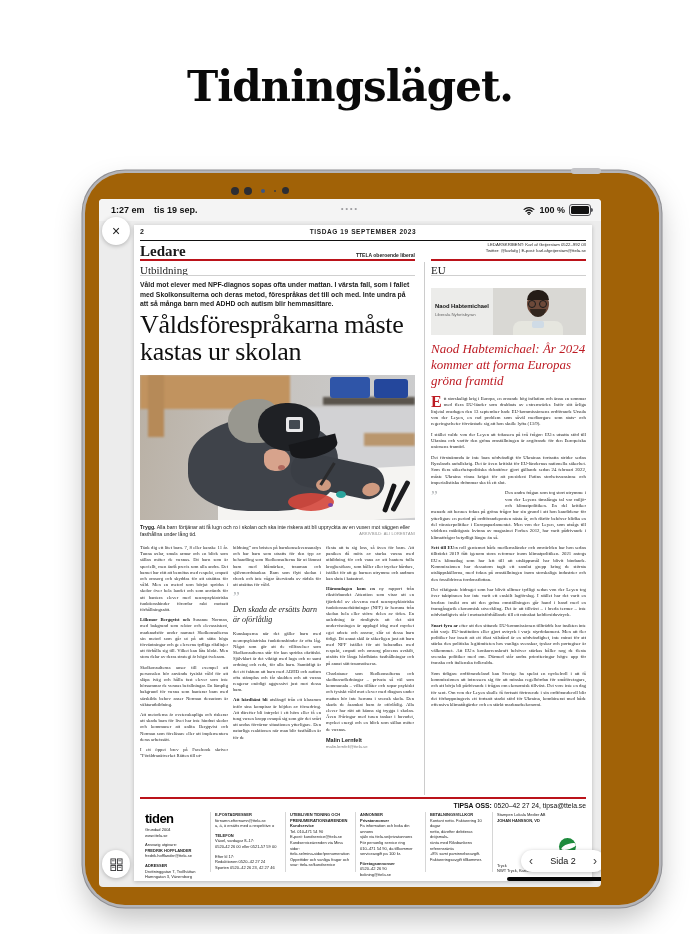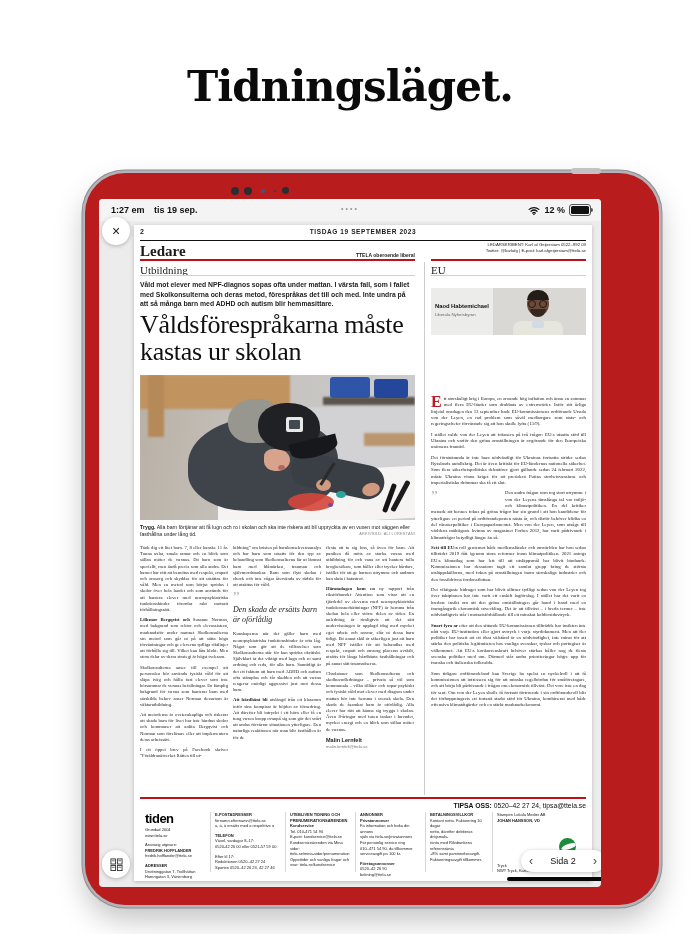--- a/index.html
+++ b/index.html
@@ -6,21 +6,21 @@
   body{font-family:"Liberation Sans",sans-serif;background:#fff;}
   .stage{position:relative;width:700px;height:934px;overflow:hidden;background:#fff;}
 
   
   .hero-title{position:absolute;left:0;right:0;top:34px;text-align:center;
     font-family:"DejaVu Serif",serif;font-weight:700;font-size:42px;color:#0a0a0a;letter-spacing:-1px;}
   .hero-sub{position:absolute;left:0;right:0;top:94px;text-align:center;
     font-size:28px;line-height:1.26;color:#141414;font-weight:400;}
 
   
-  .ipad{position:absolute;left:85px;top:173px;width:574px;height:732px;background:#b91c1c;border-radius:40px;
+  .ipad{position:absolute;left:85px;top:173px;width:574px;height:732px;background:#a16207;border-radius:40px;
     box-shadow:0 0 0 2.5px #b4b4b8,0 0 0 3.5px #8e8e92,0 14px 30px rgba(0,0,0,.25);}
   .power-btn{position:absolute;left:486px;top:-5px;width:30px;height:6px;background:#c3c3c6;border-radius:3px;}
   .cam{position:absolute;border-radius:50%;background:#2c2d33;}
   .cam.d1{left:146px;top:14px;width:8px;height:8px;}
   .cam.d2{left:159px;top:14px;width:8px;height:8px;}
   .cam.d3{left:176px;top:16px;width:4px;height:4px;background:#3c5684;}
   .cam.d4{left:189px;top:17px;width:2px;height:2px;background:#3a3b40;}
   .cam.d5{left:197px;top:14px;width:7px;height:7px;}
   .screen{position:absolute;left:14px;top:26px;width:502px;height:688px;background:#ececec;border-radius:4px;overflow:hidden;}
 
@@ -180,21 +180,21 @@
           <span class="date">tis 19 sep.</span>
         </div>
         <div class="sb-center">••••</div>
         <div class="sb-right">
           <svg width="12" height="9" viewBox="0 0 16 12">
             <path d="M1.5 4.5a10 10 0 0 1 13 0" fill="none" stroke="#111" stroke-width="1.7" stroke-linecap="round"></path>
             <path d="M4 7a6.3 6.3 0 0 1 8 0" fill="none" stroke="#111" stroke-width="1.7" stroke-linecap="round"></path>
             <path d="M6.3 9.3a2.7 2.7 0 0 1 3.4 0" fill="none" stroke="#111" stroke-width="1.7" stroke-linecap="round"></path>
             <circle cx="8" cy="11" r="1.1" fill="#111"></circle>
           </svg>
-          <span>12 %</span>
+          <span>100 %</span>
           <span class="batt">
               <i></i>
               <em></em>
             </span>
         </div>
       </div>
 
       <div class="page">
         <span class="m-num">2</span>
         <span class="m-date">TISDAG 19 SEPTEMBER 2023</span>
@@ -279,20 +279,21 @@
           <div class="ep-collar" style="left:101px;"></div>
           <div class="ep-head" style="left:96px;"></div>
           <div class="ep-hair" style="left:96px;"></div>
           <div class="ep-beard" style="left:99px;"></div>
           <div class="ep-gl1" style="left:97px;"></div>
           <div class="ep-gl2" style="left:108px;"></div>
           <div class="eu-name">Naod Habtemichael</div>
           <div class="eu-org">Liberala Nyhetsbyrån</div>
         </div>
 
+        <div class="eu-headline">Naod Habtemichael: År 2024 kommer att forma Europas gröna framtid</div>
 
         <div class="eu-body">
           <p><span class="dropcap">E</span><span>tt storskaligt krig i Europa, en oroande hög inflation och ännu en sommar med flera EU-länder som drabbats av extremväder. Inför sitt årliga linjetal onsdagen den 13 september hade EU-kommissionens ordförande Ursula von der Leyen, en rad problem som såväl medborgare som stats- och regeringschefer förväntade sig att hon skulle lyfta (13/9).</span></p>
           <p>I stället valde von der Leyen att fokusera på två frågor: EU:s utsatta stöd till Ukraina och varför den gröna omställningen är avgörande för den Europeiska unionens framtid.</p>
           <p>Det förstnämnda är inte bara nödvändigt för Ukrainas fortsatta strider sedan Rysslands anfallskrig. Det är även kritiskt för EU-ländernas nationella säkerhet. Som flera säkerhetspolitiska debattörer gjort gällande sedan 24 februari 2022, måste Ukraina vinna kriget för att president Putins storhetsvansinne och imperialistiska drömmar ska få ett slut.</p>
           <div class="eu-quote">
             <span class="pq-mark">”</span>
           </div>
           <p>Den andra frågan som tog stort utrymme i von der Leyens timslånga tal var miljö- och klimatpolitiken. En del kritiker menade att hennes fokus på gröna frågor har sin grund i att hon kandiderar för ytterligare en period på ordförandeposten nästa år, och därför behöver blidka en del vänsterpolitiker i Europaparlamentet. Men von der Leyen, som utsågs till världens mäktigaste kvinna av magasinet Forbes 2012, har varit pådrivande i klimatfrågor betydligt längre än så.</p>
           <p><b>Sett till EU:s </b><span>roll gentemot både medlemsländer och omvärlden har hon sedan tillträdet 2019 fått igenom stora reformer inom klimatpolitiken. 2021 antogs EU:s klimatlag som har lett till att utsläppsmål har blivit bindande. Kommissionen har dessutom tagit ett samlat grepp kring de största utsläppskällorna, med fokus på omställningen inom storskaliga industrier och den fossildrivna fordonsflottan.</span></p>

